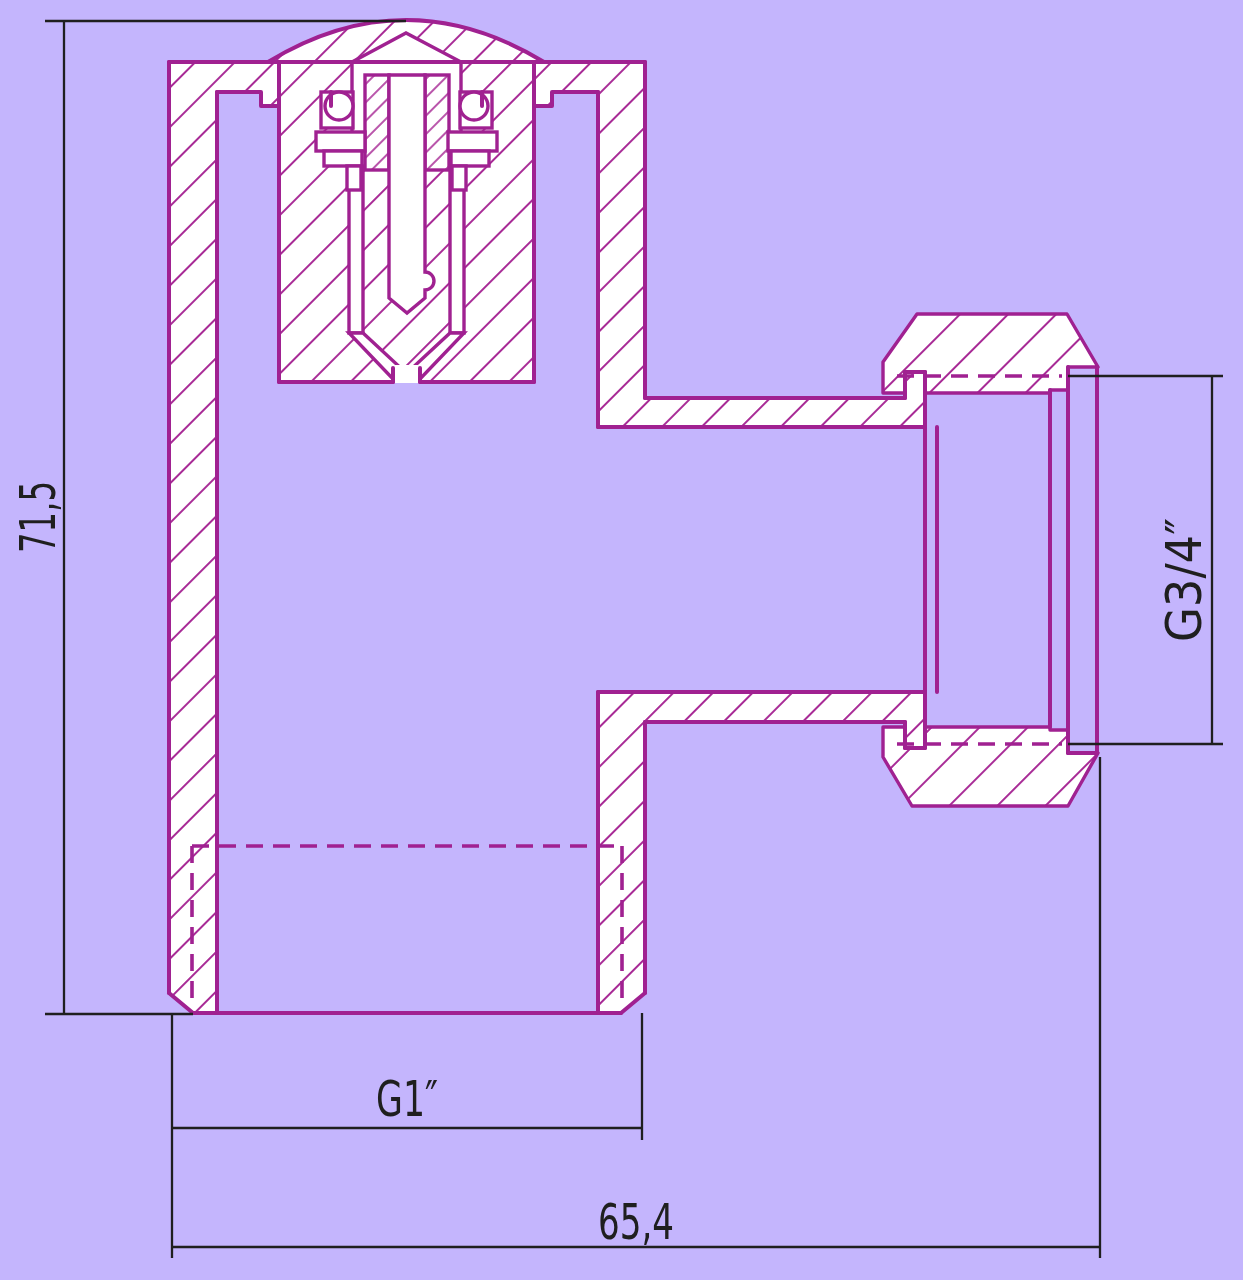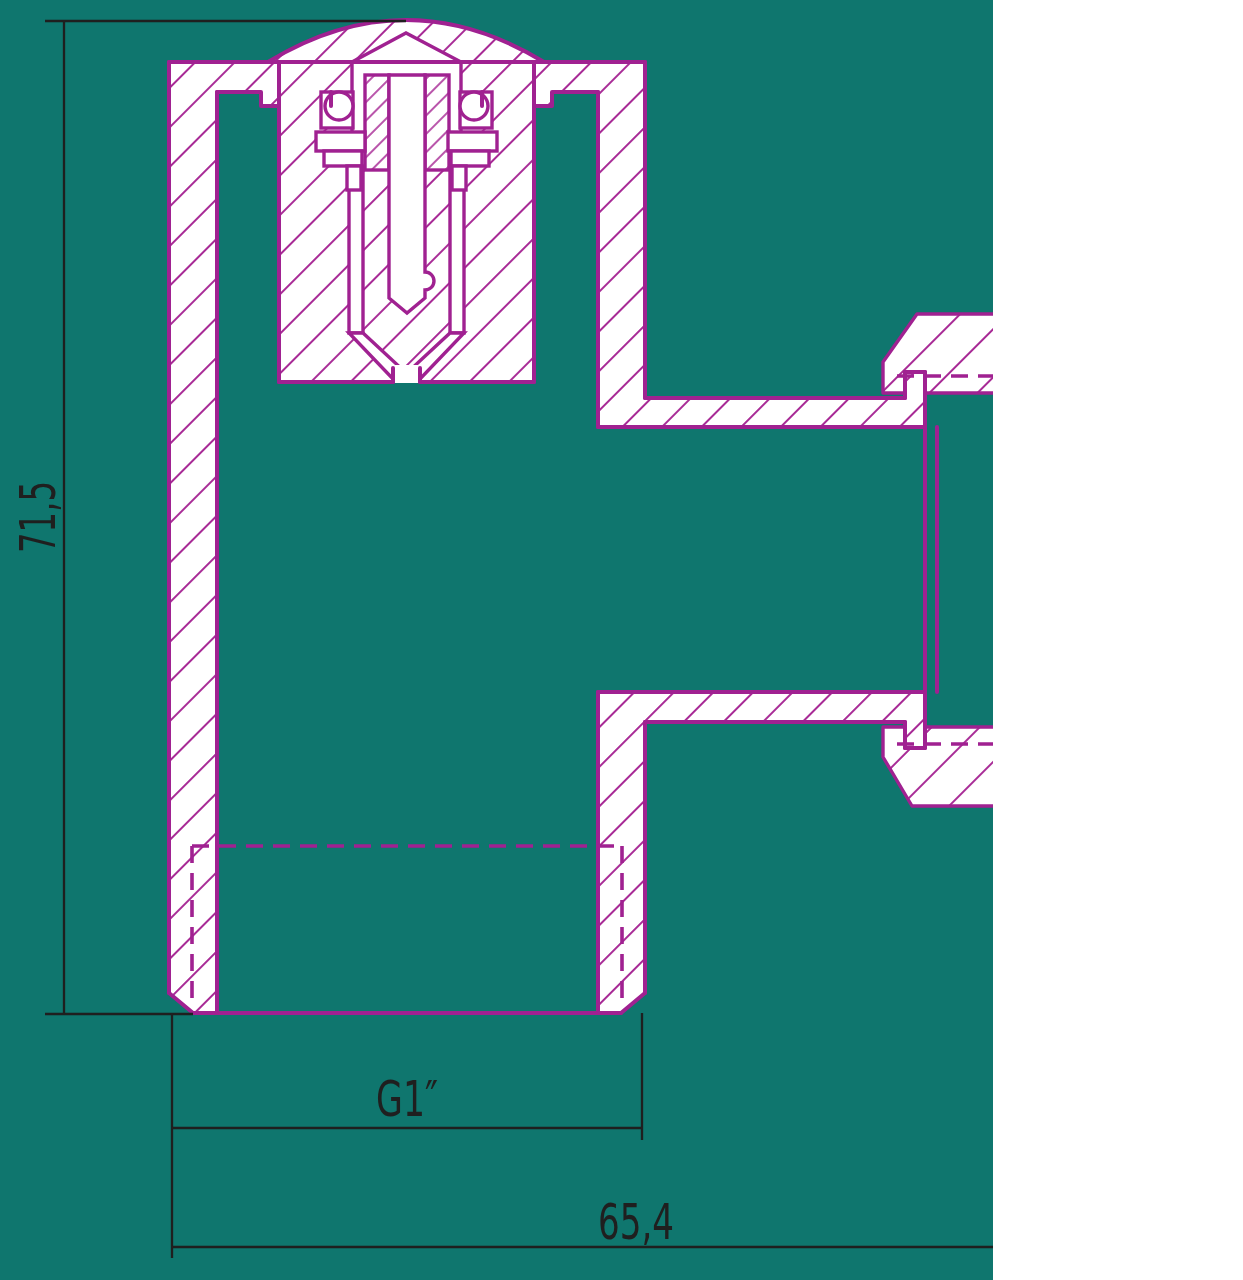--- a/index.html
+++ b/index.html
@@ -1,16 +1,16 @@
 <!DOCTYPE html>
 <html><head>
 <meta charset="utf-8">
 <style>
   html,body{margin:0;padding:0;background:#ffffff;}
-  .page{position:relative;width:993px;height:1280px;background:#0f766e;overflow:hidden;
+  .page{position:relative;width:1243px;height:1280px;background:#c4b5fd;overflow:hidden;
         font-family:"DejaVu Sans", sans-serif;}
   svg{position:absolute;left:0;top:0;}
   text{fill:#1f1f1f;font-family:"DejaVu Sans", sans-serif;font-size:50px;}
 </style>
 </head>
 <body>
 
 <div class="page">
 <svg width="1243" height="1280" viewBox="0 0 1243 1280">
   <defs>

